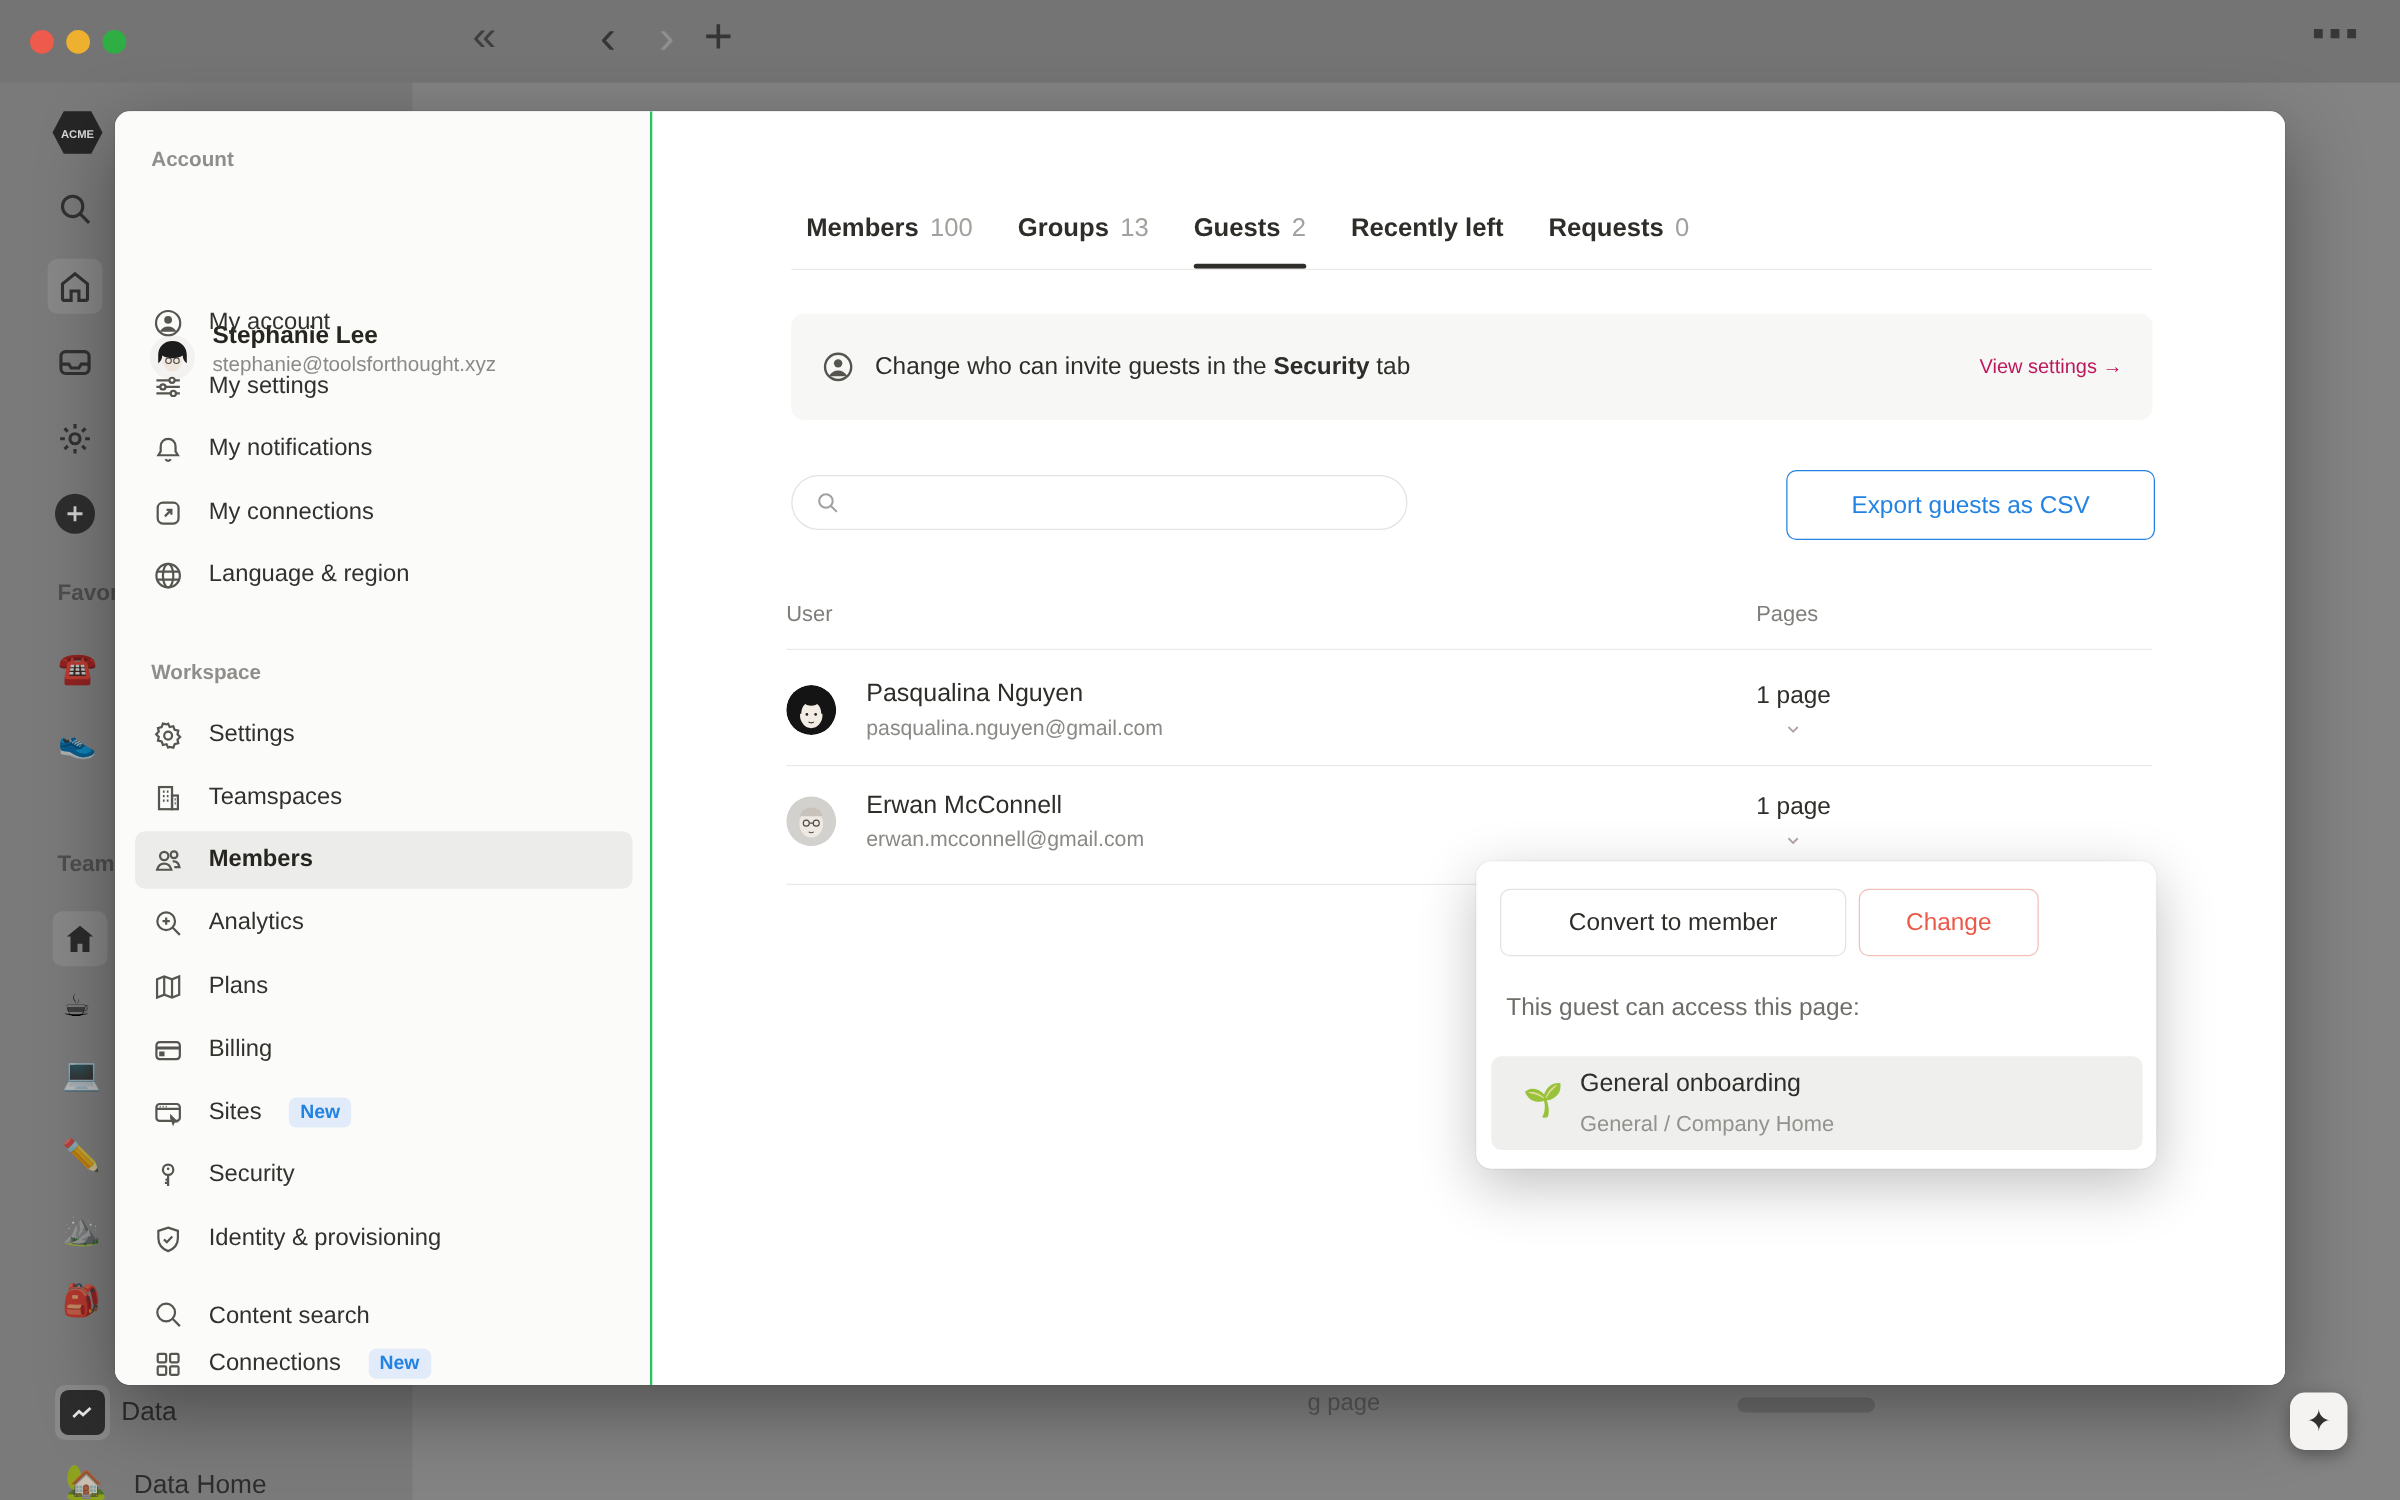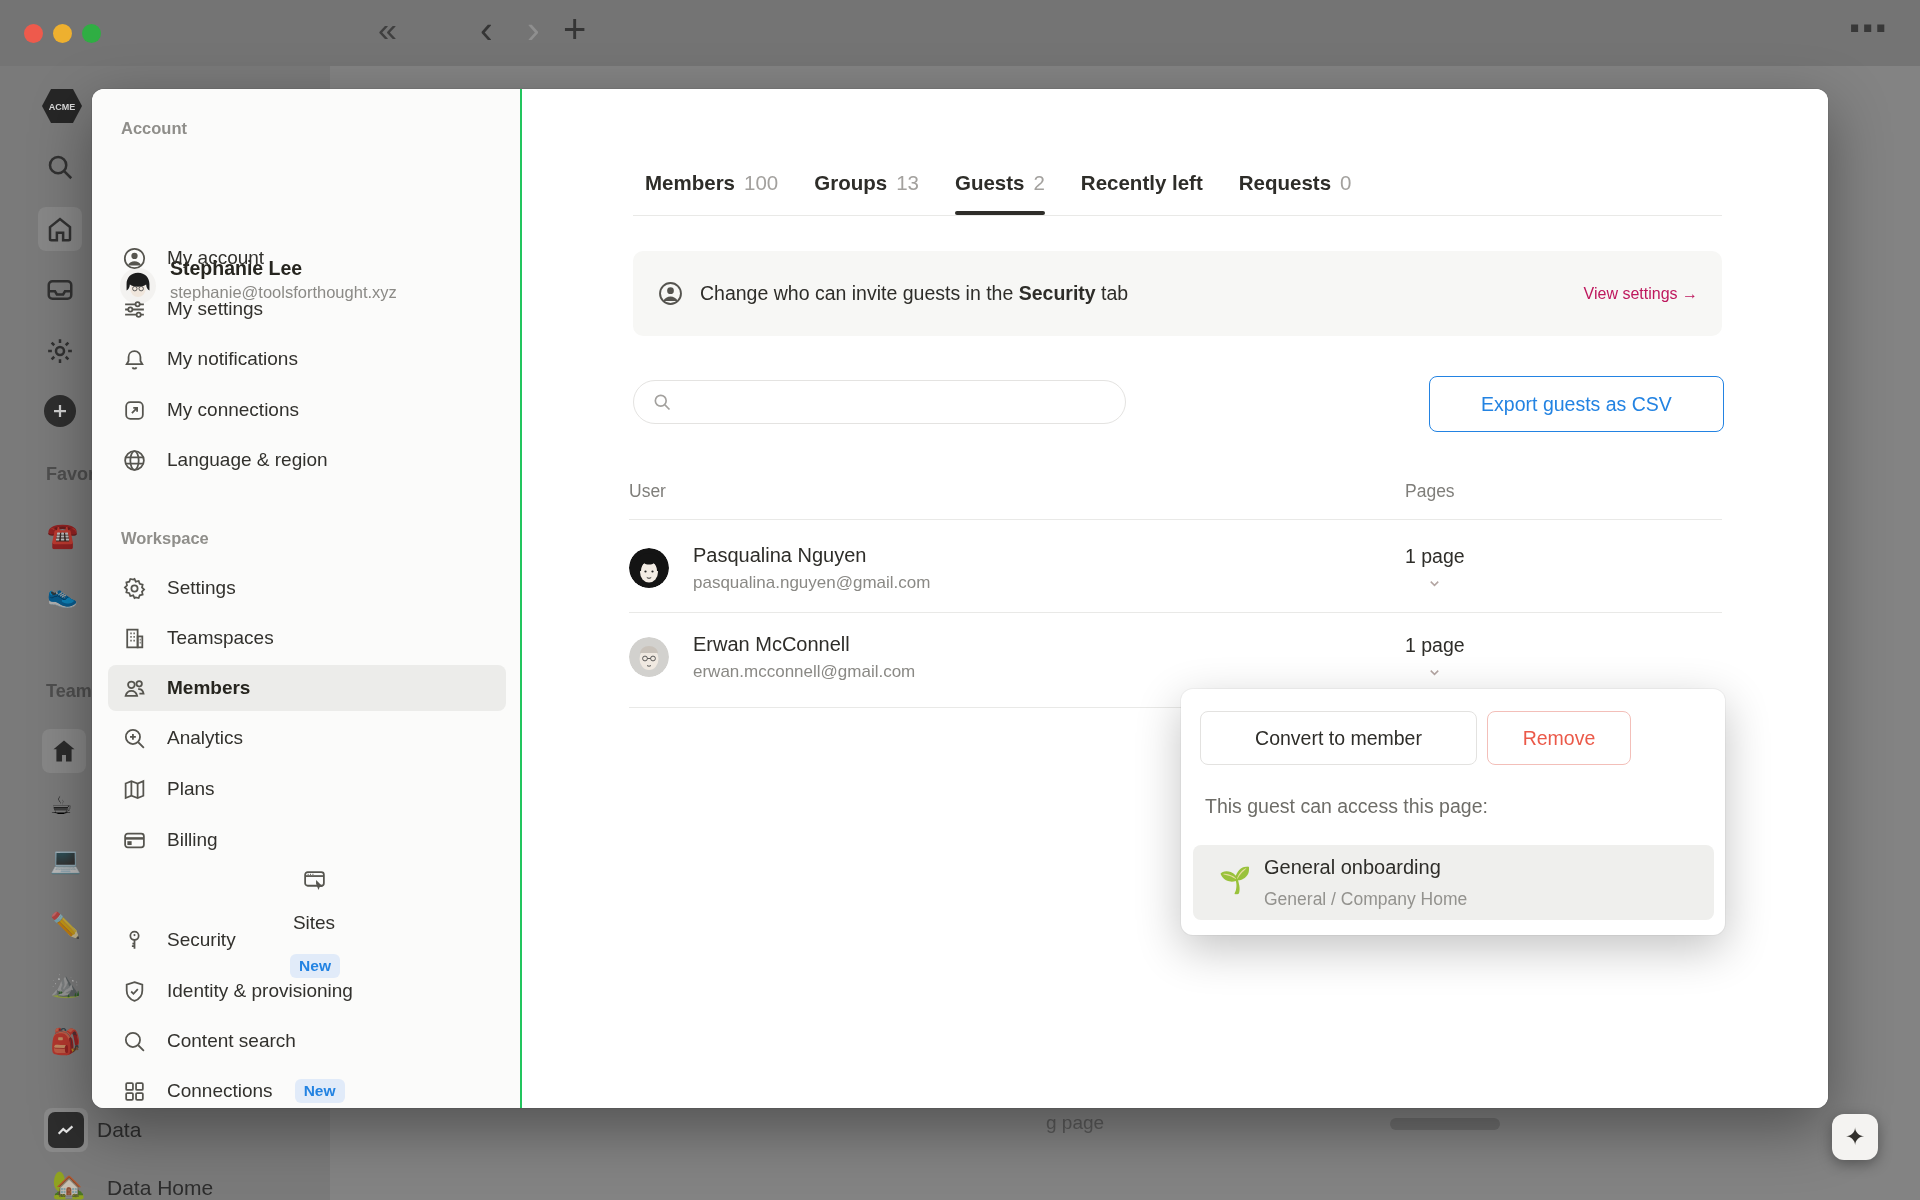--- a/index.html
+++ b/index.html
@@ -280,21 +280,21 @@
       <span class="lbl">Plans</span>
     </div>
     <div class="srow" style="top:728px;">
       <span class="ic"><svg viewBox="0 0 24 24" fill="none" stroke="currentColor" stroke-width="1.7">
             <rect x="3" y="5.5" width="18" height="13" rx="2.5"></rect>
             <path d="M3 10h18" stroke-width="2.4"></path>
             <rect x="6" y="13.5" width="2.4" height="2" fill="currentColor"></rect>
           </svg></span>
       <span class="lbl">Billing</span>
     </div>
-    <div class="srow" style="top:778px;flex-direction:column;">
+    <div class="srow" style="top:778px;">
       <span class="ic"><svg viewBox="0 0 24 24" fill="none" stroke="currentColor" stroke-width="1.7">
             <rect x="3" y="5" width="18" height="13" rx="2.5"></rect>
             <path d="M3 8.7h18"></path>
             <path d="M5.5 7h.8M7.8 7h.8M10.1 7h.8" stroke-width="1.2"></path>
             <path d="M13.5 12.5l6.5 6.5-3 .3-1.2 2.7-2.3-6z" fill="currentColor" stroke="none"></path>
           </svg></span>
       <span class="lbl">Sites</span>
       <span class="badge-new">New</span>
     </div>
     <div class="srow" style="top:828px;">
@@ -305,21 +305,21 @@
           </svg></span>
       <span class="lbl">Security</span>
     </div>
     <div class="srow" style="top:879px;">
       <span class="ic"><svg viewBox="0 0 24 24" fill="none" stroke="currentColor" stroke-width="1.7">
             <path d="M12 3l7.5 2.5v5.5c0 5-3.2 8.5-7.5 10-4.3-1.5-7.5-5-7.5-10V5.5z"></path>
             <path d="M8.8 12l2.2 2.2 4.2-4.4"></path>
           </svg></span>
       <span class="lbl">Identity &amp; provisioning</span>
     </div>
-    <div class="srow" style="top:929px;">
+    <div class="srow" style="top:929px;align-items:flex-end;">
       <span class="ic"><svg viewBox="0 0 24 24" fill="none" stroke="currentColor" stroke-width="1.7">
             <circle cx="10.5" cy="10.5" r="6.8"></circle>
             <path d="M15.6 15.6L21 21"></path>
           </svg></span>
       <span class="lbl">Content search</span>
     </div>
     <div class="srow" style="top:979px;">
       <span class="ic"><svg viewBox="0 0 24 24" fill="none" stroke="currentColor" stroke-width="1.7">
             <rect x="4" y="4" width="6.5" height="6.5" rx="1"></rect>
             <rect x="13.5" y="4" width="6.5" height="6.5" rx="1"></rect>
@@ -419,21 +419,21 @@
         <span class="pv">1 page</span>
         <svg viewBox="0 0 24 24" fill="none" stroke="currentColor" stroke-width="2.4">
             <path d="M6 9l6 6 6-6"></path>
           </svg>
       </div>
     </div>
     <div class="tdiv abs" style="top:618px;"></div>
 
     <div id="popover" class="abs">
       <div id="convert-btn" class="abs">Convert to member</div>
-      <div id="remove-btn" class="abs">Remove</div>
+      <div id="remove-btn" class="abs">Change</div>
       <div id="pop-desc" class="abs">This guest can access this page:</div>
       <div id="pop-page" class="abs">
         <span class="pe">🌱</span>
         <span class="pt">General onboarding</span>
         <span class="pp">General / Company Home</span>
       </div>
     </div>
 
   </div>
 </div>

